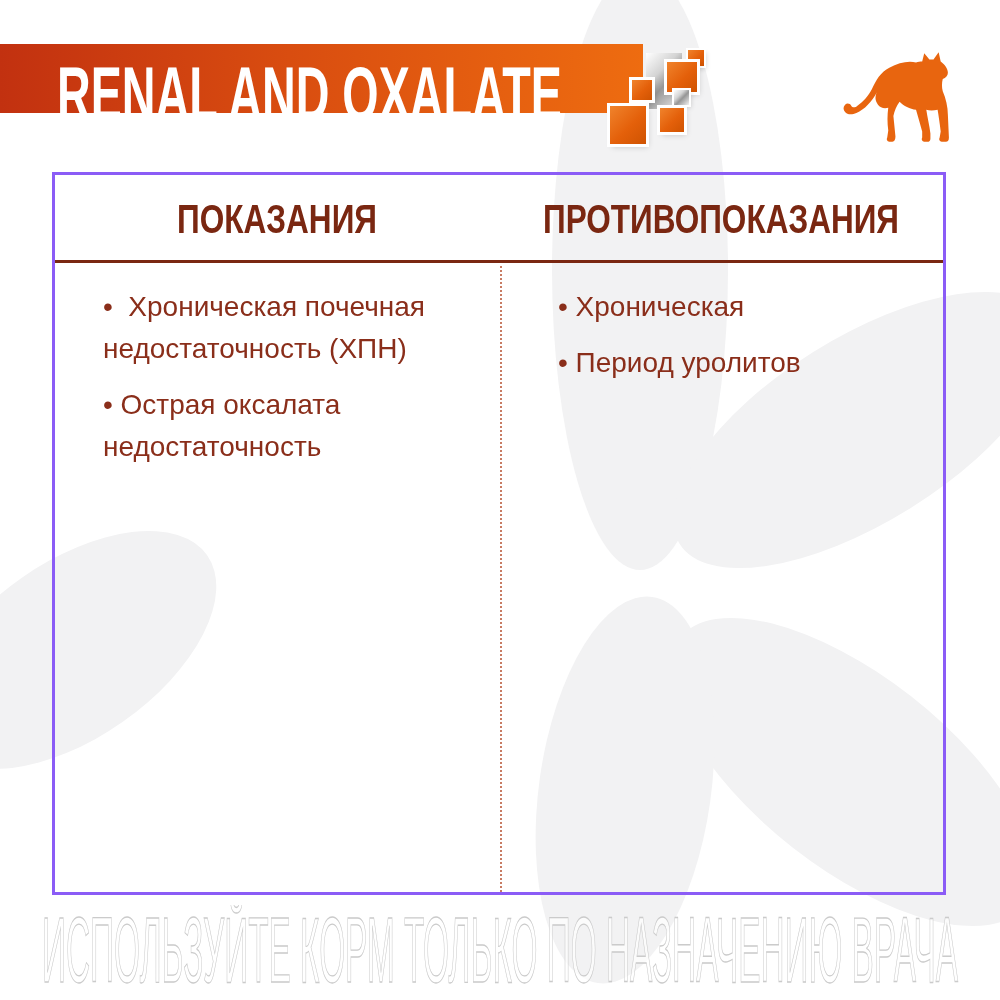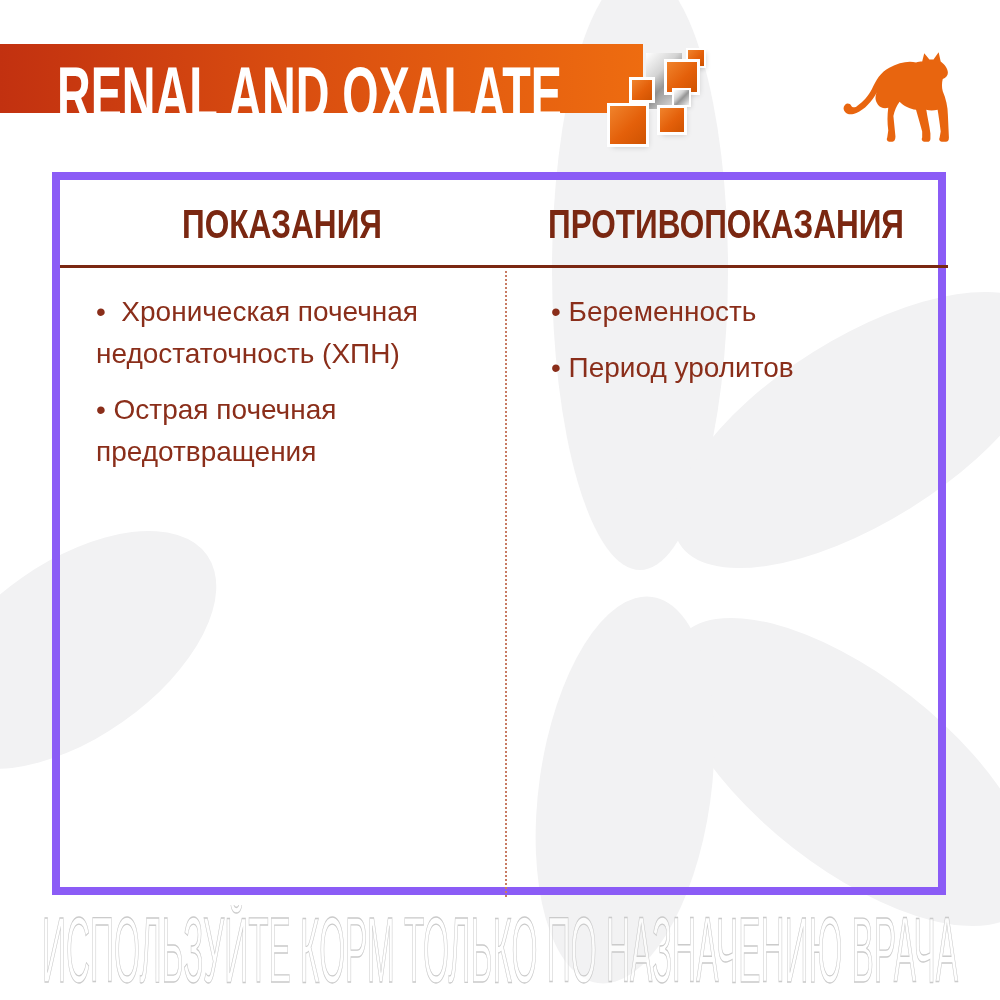--- a/index.html
+++ b/index.html
@@ -43,40 +43,40 @@
   .sq-silver { background:linear-gradient(135deg,#ffffff 0%,#d4d4d4 35%,#969696 55%,#f2f2f2 100%); }
   .sq-b2 { box-shadow:0 0 0 2px #ffffff, 2px 3px 5px rgba(0,0,0,.18); }
   .sq-b3 { box-shadow:0 0 0 3px #ffffff, 2px 3px 6px rgba(0,0,0,.18); }
 
   
   .cat { position:absolute; left:842px; top:50px; width:110px; height:94px; z-index:3; }
 
   
   .info-table {
     position:absolute; left:52px; top:172px; width:894px; height:723px;
-    border:8px solid #8b5cf6; z-index:2;
+    border:3px solid #8b5cf6; z-index:2;
   }
   .thead {
     position:absolute; left:0; top:0; width:888px; height:88px;
     border-bottom:3px solid #7a2711;
   }
   .thead-svg { width:888px; height:88px; overflow:visible; }
   .thead-svg text {
     font-family:"Liberation Sans", sans-serif;
     font-weight:bold; font-size:40px; fill:#7a2711;
   }
   .tbody { position:absolute; left:0; top:91px; width:888px; height:626px; }
   .col-divider {
     position:absolute; left:445px; top:0; width:0; height:626px;
     border-left:2px dotted #c87b63;
   }
   .cell { position:absolute; top:0; height:626px; color:#8a2e1a; font-size:28px; line-height:42px; }
   .cell-left  { left:36px;  width:358px; padding-top:20px; }
   .cell-right { left:491px; width:380px; padding-top:20px; }
-  .cell p { white-space:pre-wrap; margin-bottom:14px; }
+  .cell p { white-space:pre-wrap; margin-bottom:14px;margin-left:12px; }
 </style>
 </head>
 <body>
 
 <div class="stage">
 
   <svg class="petals" viewBox="0 0 1000 1000" aria-hidden="true">
     <g fill="#f2f2f3">
       <ellipse cx="640" cy="270" rx="88" ry="300"></ellipse>
       <ellipse cx="862" cy="430" rx="215" ry="92" transform="rotate(-32 862 430)"></ellipse>
@@ -127,24 +127,24 @@
         <text x="222" y="58" text-anchor="middle" textLength="200" lengthAdjust="spacingAndGlyphs">ПОКАЗАНИЯ</text>
         <text x="666" y="58" text-anchor="middle" textLength="356" lengthAdjust="spacingAndGlyphs">ПРОТИВОПОКАЗАНИЯ</text>
       </svg>
     </div>
 
     <div class="tbody">
       <div class="col-divider"></div>
 
       <div class="cell cell-left">
         <p>•  Хроническая почечная недостаточность (ХПН)</p>
-        <p>• Острая почечная предотвращения</p>
+        <p>• Острая оксалата недостаточность</p>
       </div>
 
       <div class="cell cell-right">
-        <p>• Беременность</p>
+        <p>• Хроническая</p>
         <p>• Период уролитов</p>
       </div>
     </div>
 
   </div>
 
 </div>
 
 </body></html>

